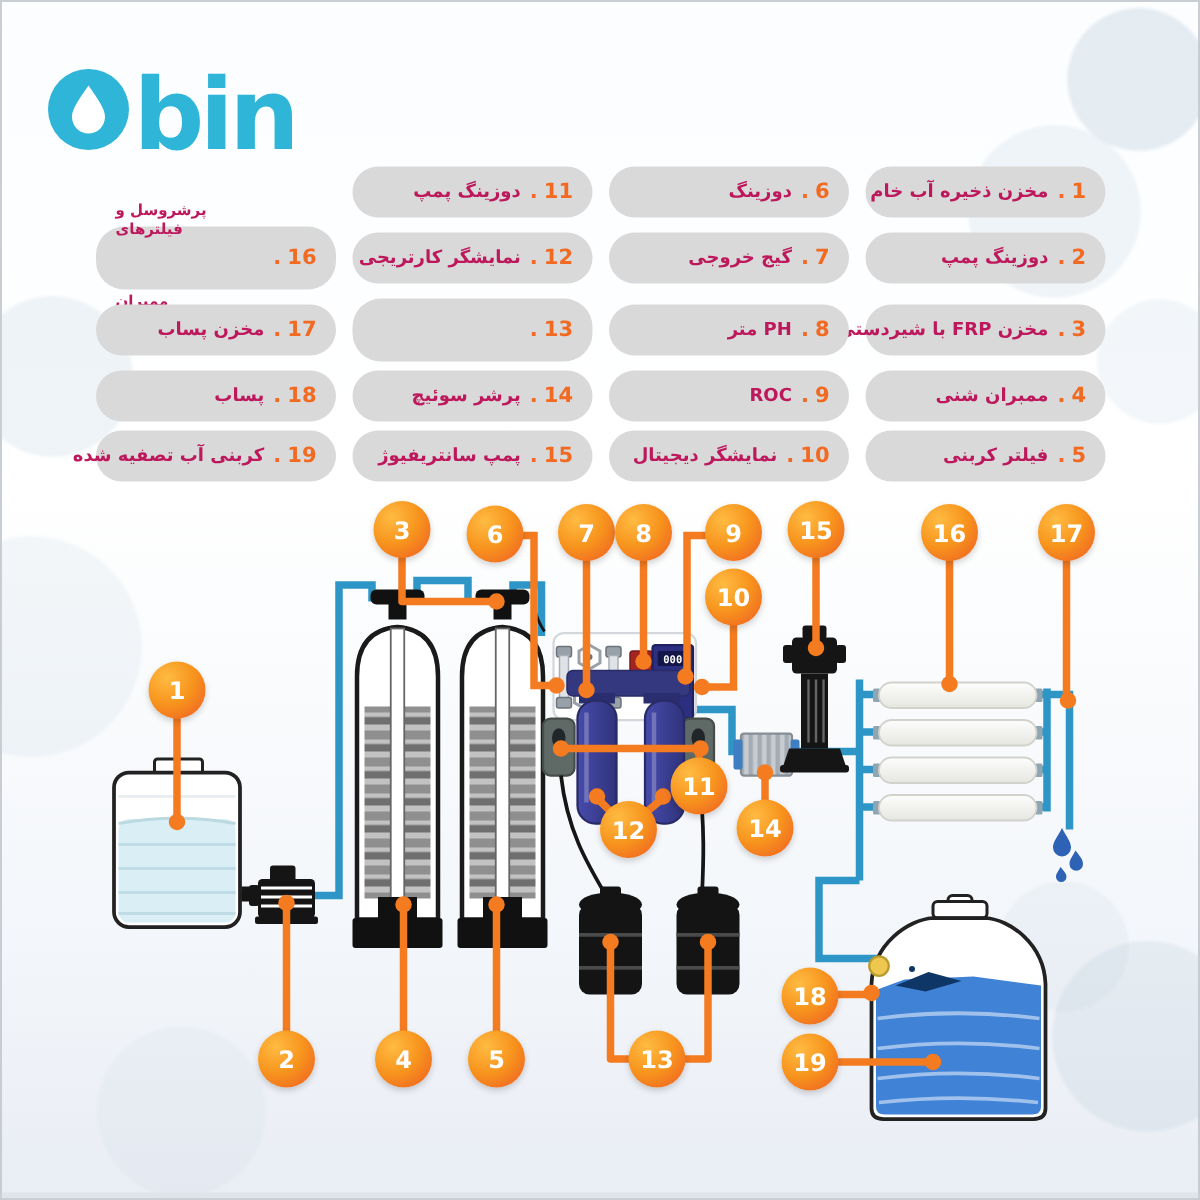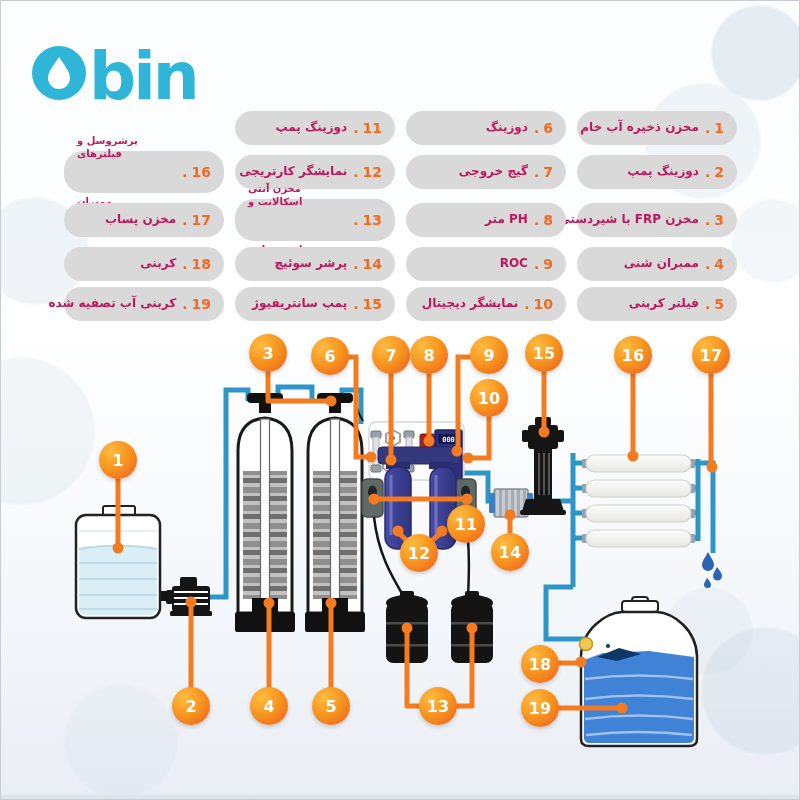--- a/index.html
+++ b/index.html
@@ -110,21 +110,20 @@
         <span class="lbl">مخزن FRP با شیردستی</span>
       </div>
     <div class="pill">
         <span class="num">8</span>
         <span class="dot">.</span>
         <span class="lbl">PH متر</span>
       </div>
     <div class="pill tall">
         <span class="num">13</span>
         <span class="dot">.</span>
-        <span class="lbl"><span>مخزن آنتی اسکالانت و</span><span class="l2">مواد شیمیایی</span></span>
       </div>
     <div class="pill">
         <span class="num">17</span>
         <span class="dot">.</span>
         <span class="lbl">مخزن پساب</span>
       </div>
 
     <div class="pill">
         <span class="num">4</span>
         <span class="dot">.</span>
@@ -136,21 +135,21 @@
         <span class="lbl">ROC</span>
       </div>
     <div class="pill">
         <span class="num">14</span>
         <span class="dot">.</span>
         <span class="lbl">پرشر سوئیچ</span>
       </div>
     <div class="pill">
         <span class="num">18</span>
         <span class="dot">.</span>
-        <span class="lbl">کربنی</span>
+        <span class="lbl">پساب</span>
       </div>
 
     <div class="pill">
         <span class="num">5</span>
         <span class="dot">.</span>
         <span class="lbl">فیلتر کربنی</span>
       </div>
     <div class="pill">
         <span class="num">10</span>
         <span class="dot">.</span>

